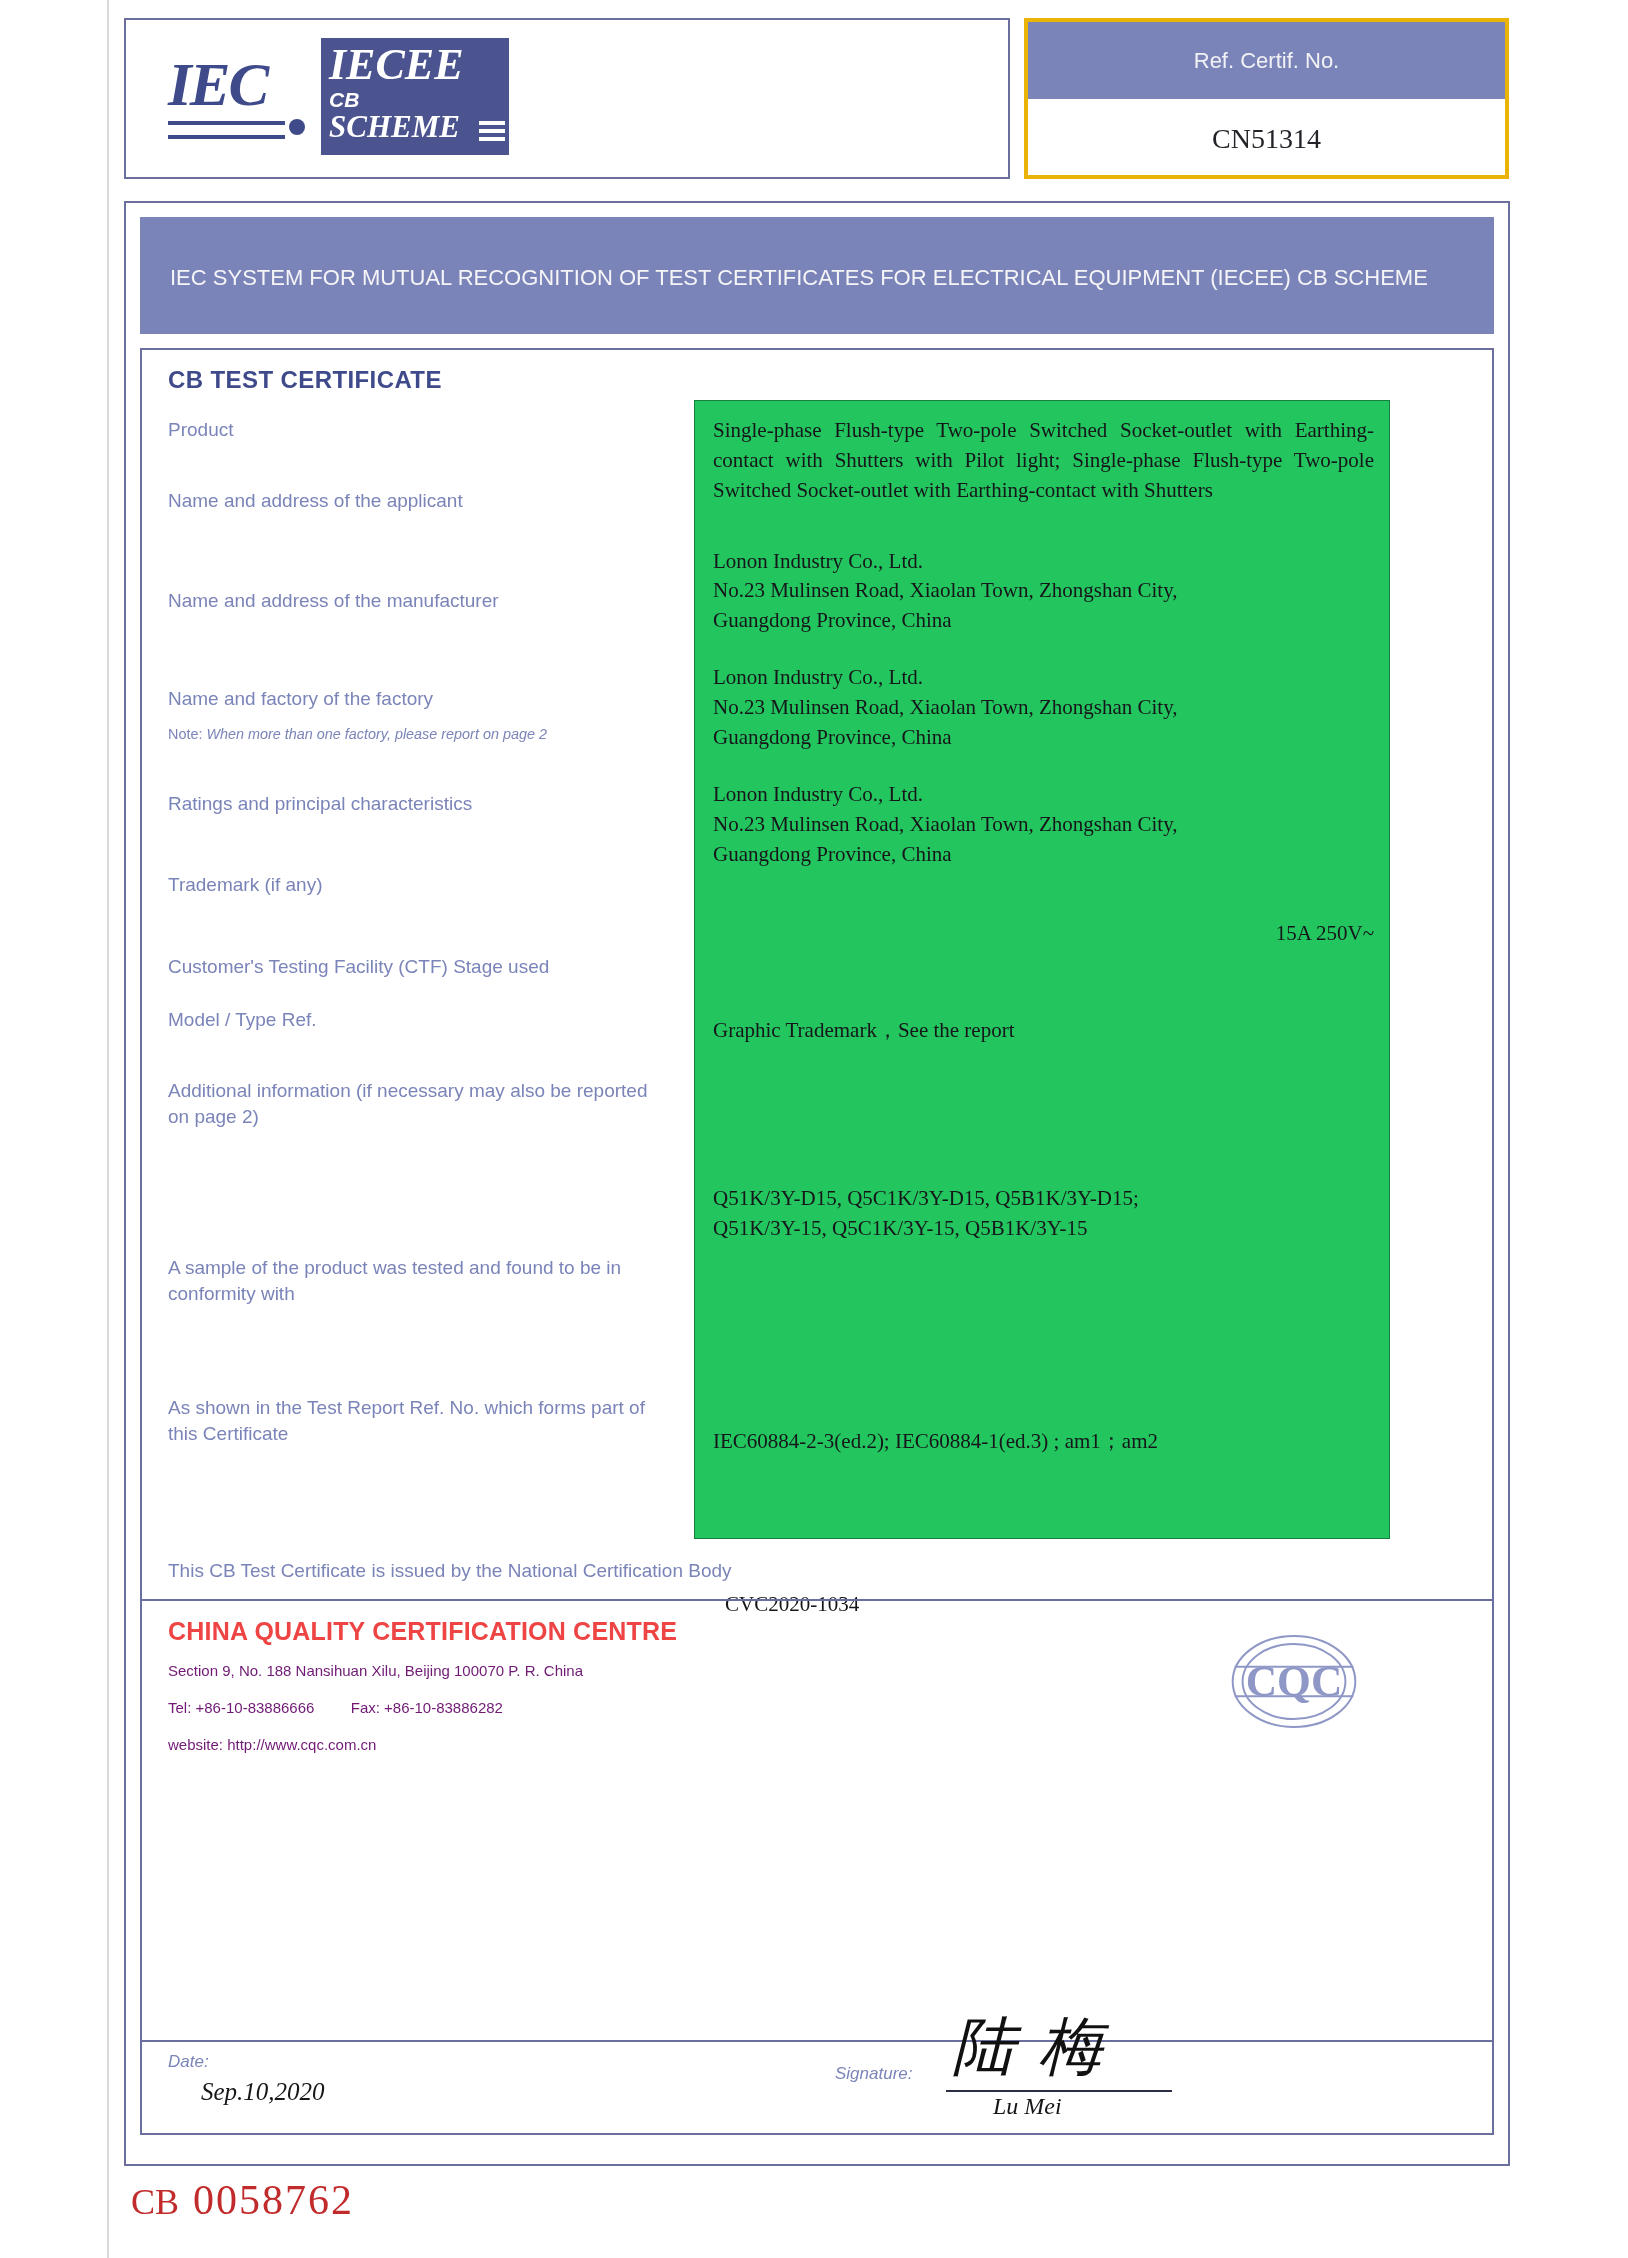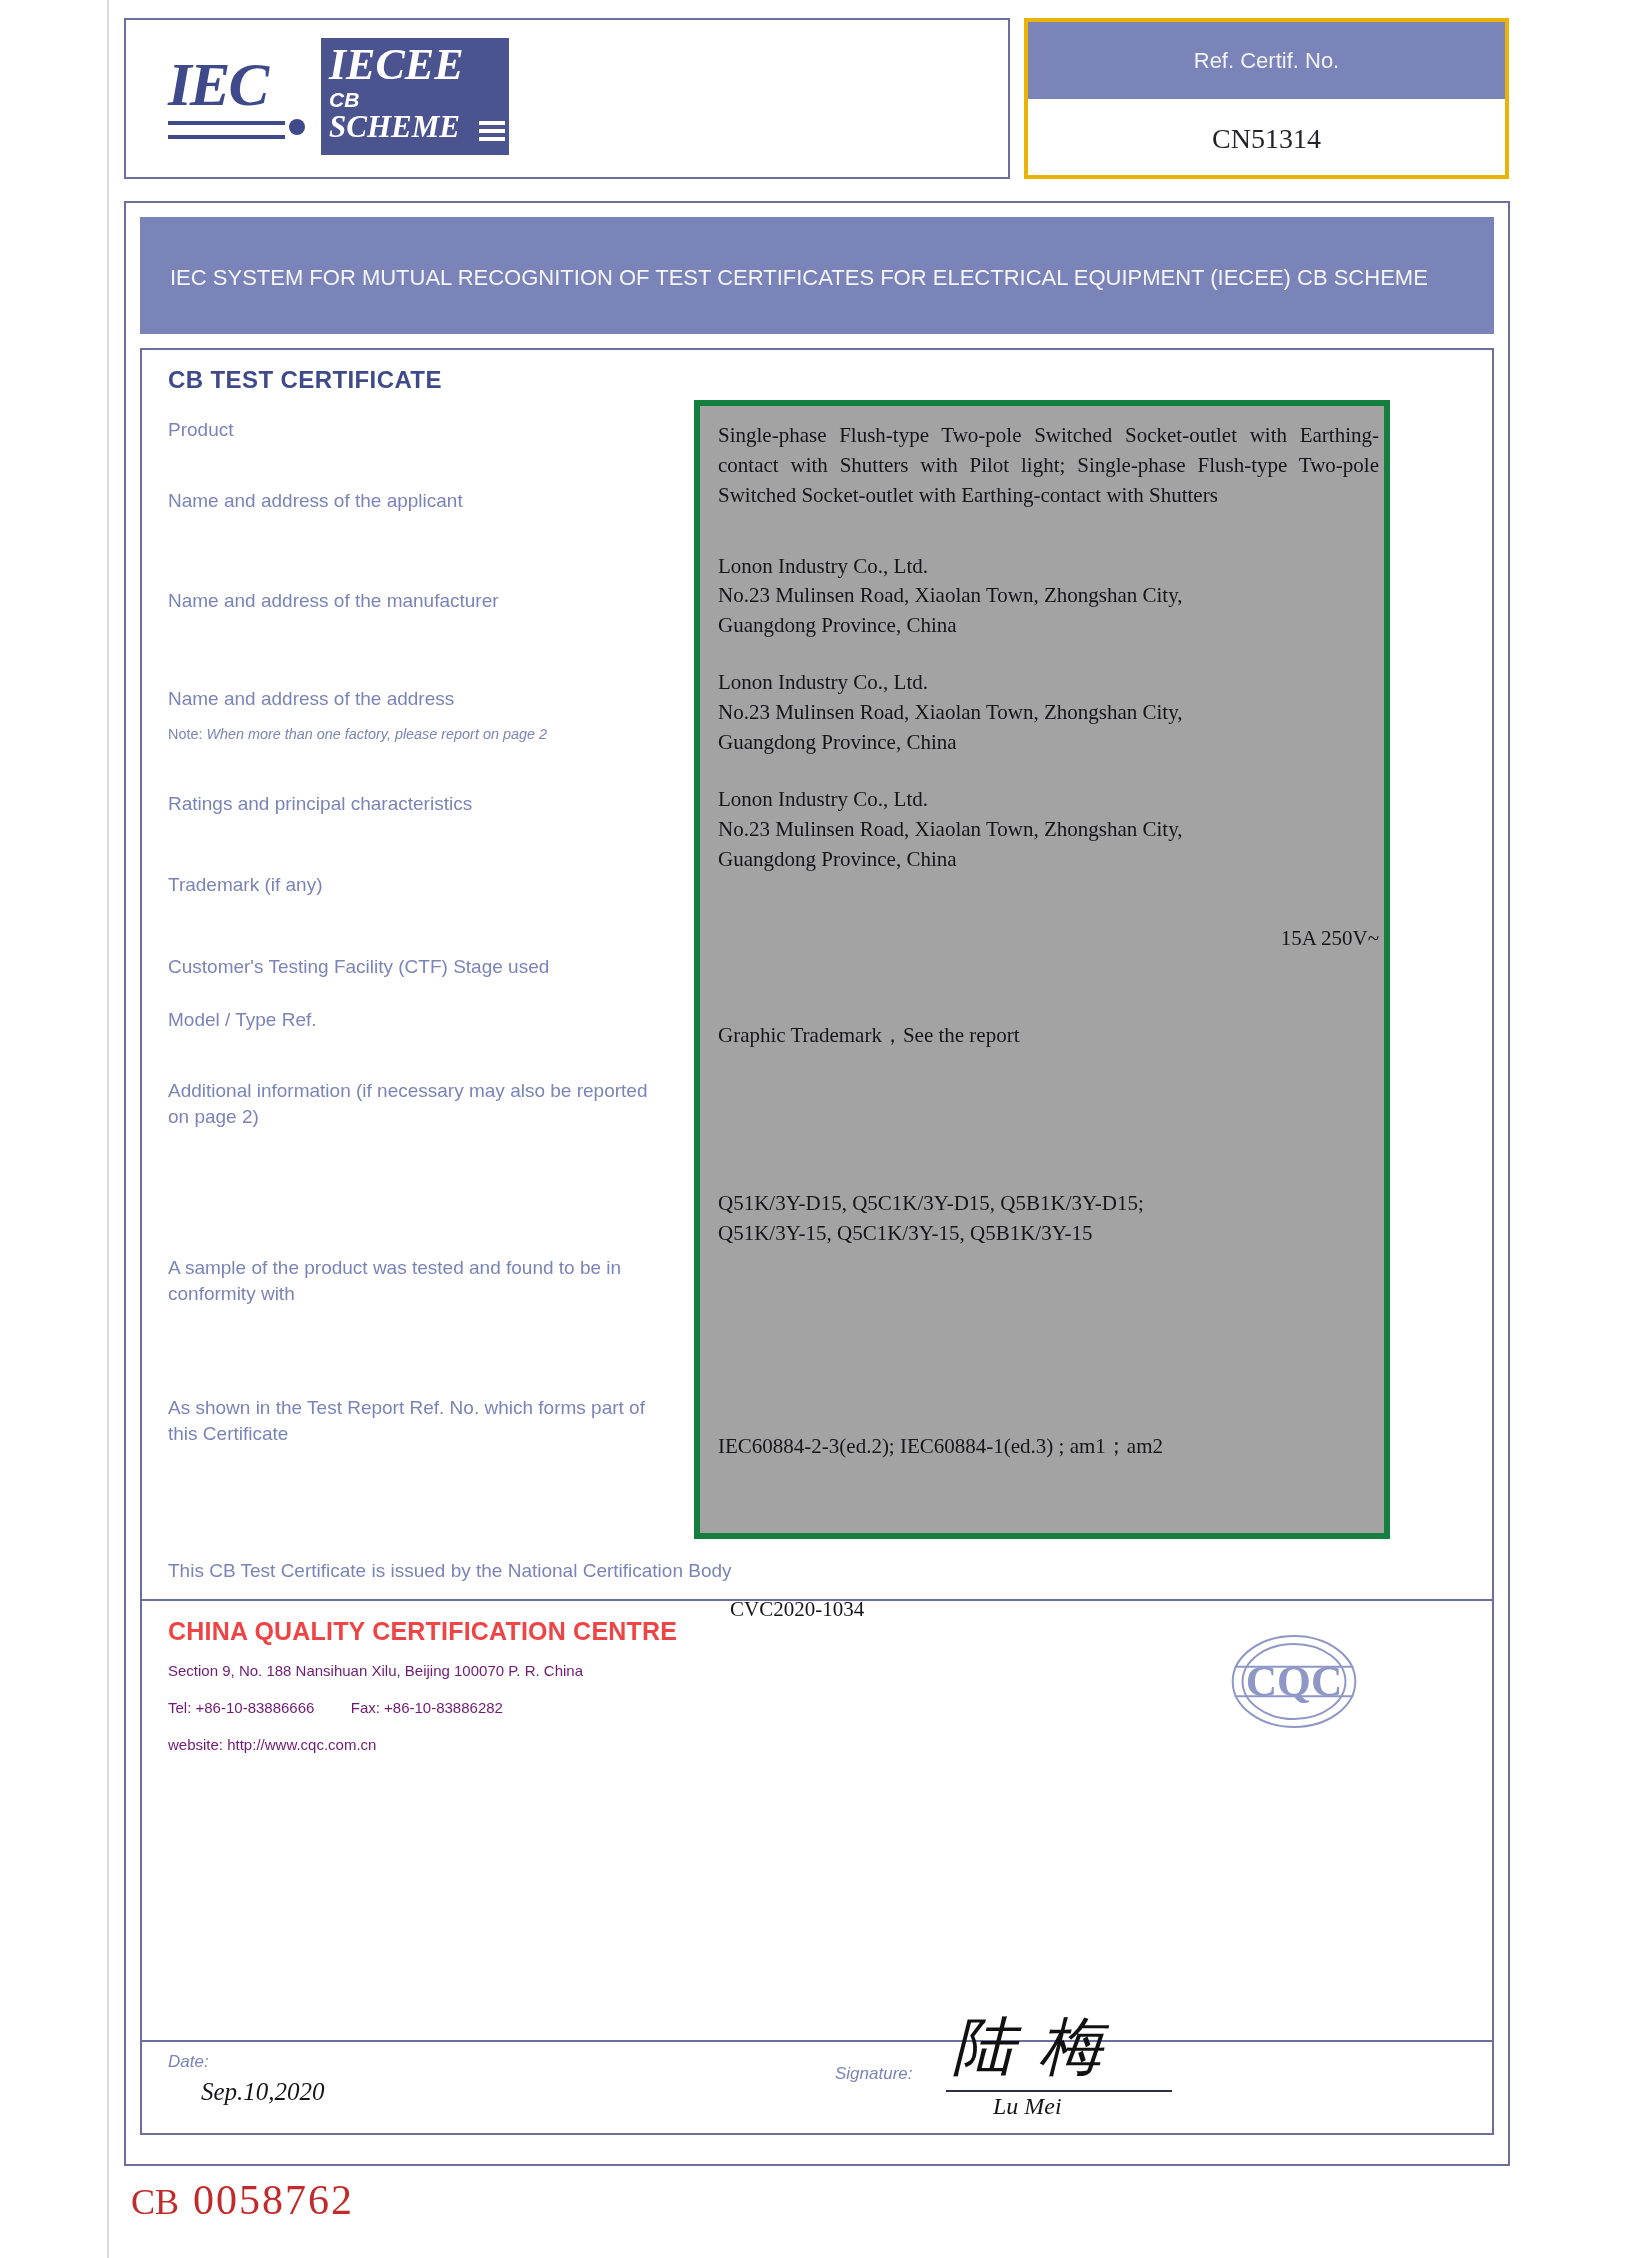--- a/index.html
+++ b/index.html
@@ -203,22 +203,22 @@
   }
   .lbl-note b { font-style: normal; font-weight: normal; }
 
   
   .values {
     position: absolute;
     left: 552px;
     top: 50px;
     width: 696px;
     height: 1139px;
-    background: #a3a3a3;
-    border: 6px solid #15803d;
+    background: #22c55e;
+    border: 1px solid #15803d;
     box-sizing: border-box;
     font-family: "Liberation Serif", serif;
     color: #16161a;
     font-size: 21px;
   }
   .val {
     position: absolute;
     left: 18px;
     width: 661px;
     line-height: 30px;
@@ -389,21 +389,21 @@
     <div class="iecee-banner">IEC SYSTEM FOR MUTUAL RECOGNITION OF TEST CERTIFICATES FOR ELECTRICAL EQUIPMENT (IECEE) CB SCHEME</div>
 
     <div class="inner-frame">
 
       <div class="cb-title">CB TEST CERTIFICATE</div>
 
       <div class="labels">
         <div class="lbl" style="top:0px;">Product</div>
         <div class="lbl" style="top:71px;">Name and address of the applicant</div>
         <div class="lbl" style="top:171px;">Name and address of the manufacturer</div>
-        <div class="lbl" style="top:269px;">Name and address of the address</div>
+        <div class="lbl" style="top:269px;">Name and factory of the factory</div>
         <div class="lbl-note" style="top:309px;">
           <b>Note:</b>
           <span>When more than one factory, please report on page 2</span>
         </div>
         <div class="lbl" style="top:374px;">Ratings and principal characteristics</div>
         <div class="lbl" style="top:455px;">Trademark (if any)</div>
         <div class="lbl" style="top:537px;">Customer's Testing Facility (CTF) Stage used</div>
         <div class="lbl" style="top:590px;">Model / Type Ref.</div>
         <div class="lbl" style="top:661px;width:495px;">Additional information (if necessary may also be reported on page 2)</div>
         <div class="lbl" style="top:838px;width:495px;">A sample of the product was tested and found to be in conformity with</div>

